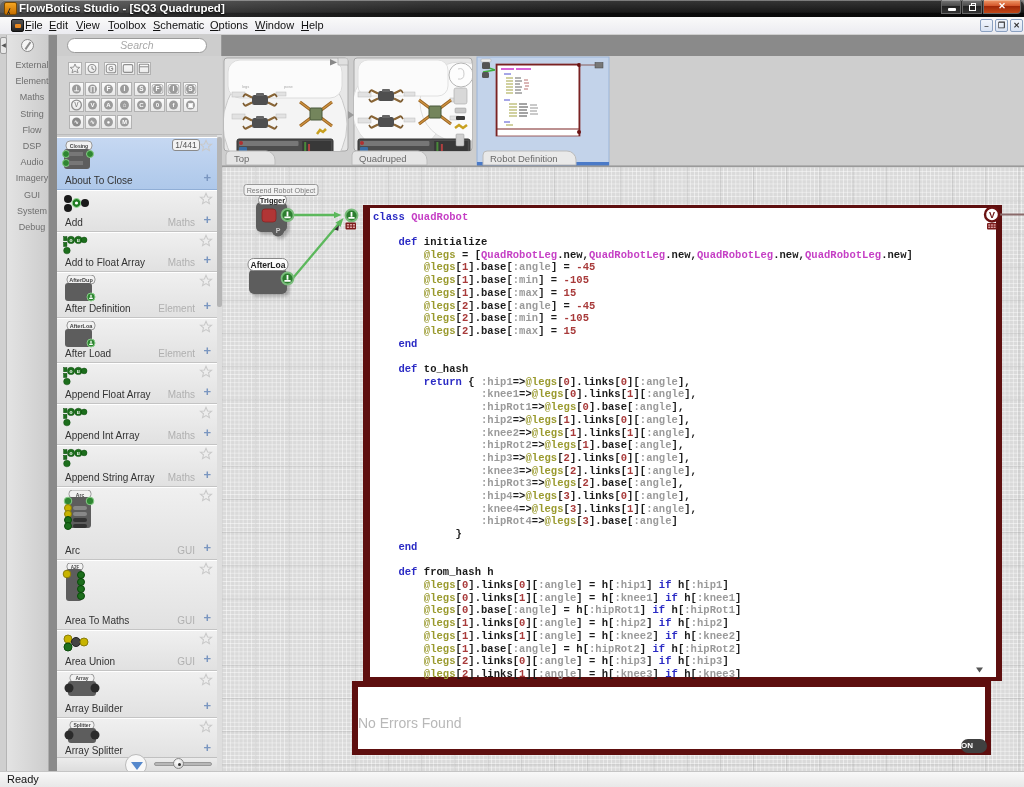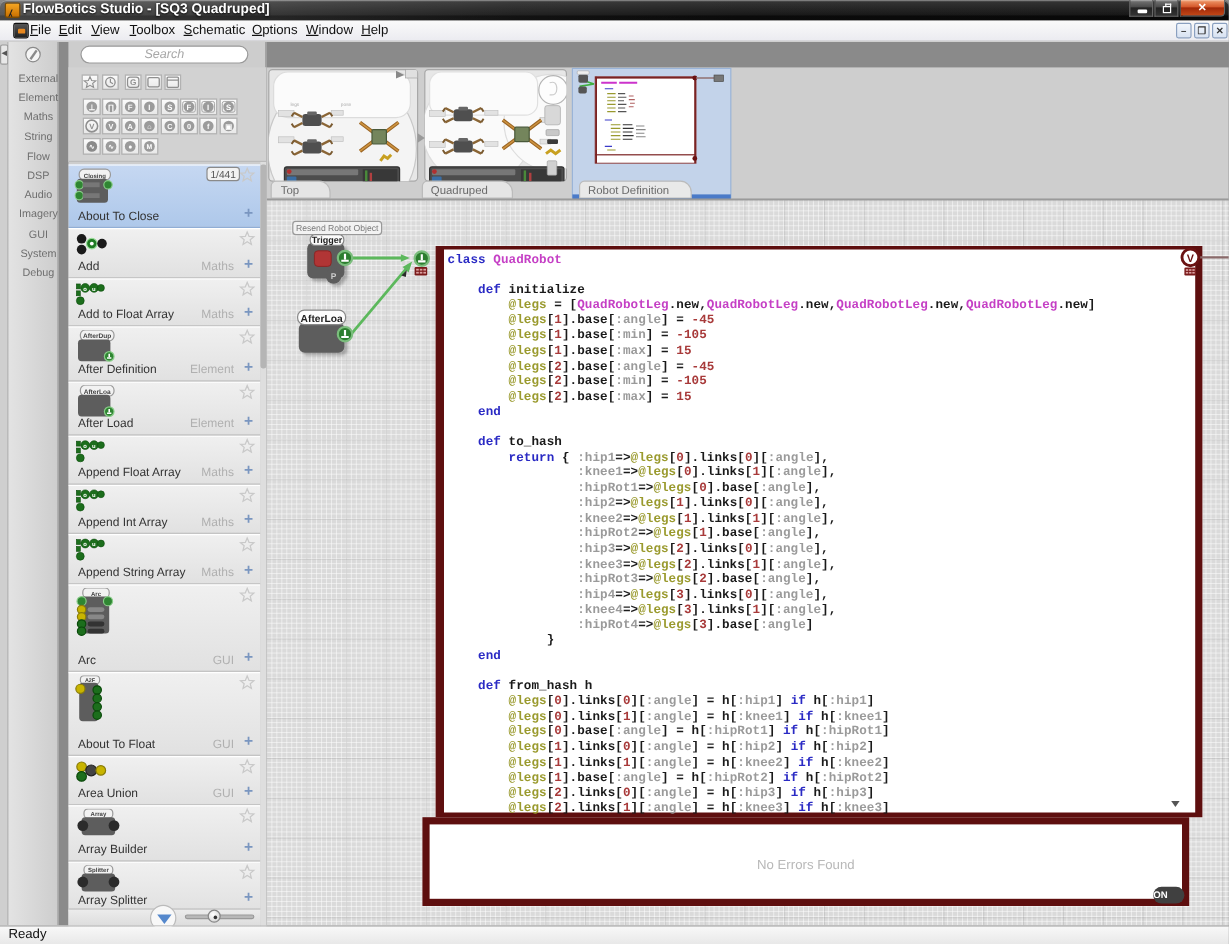--- a/index.html
+++ b/index.html
@@ -75,21 +75,21 @@
 
 #editor { position:absolute; left:352px; top:205px; width:639px; height:476px; background:#fff;
  border-left:7px solid #5e0f0f; border-top:3.5px solid #5e0f0f; border-right:6px solid #5e0f0f; border-bottom:4px solid #5e0f0f;margin-left:11px; }
 #editor pre { position:absolute; left:3px; top:2.6px; font-family:"Liberation Mono", monospace; font-size:10.5px; line-height:12.7px; font-weight:bold; letter-spacing:0.05px; color:#1a1a1a; }
 #editor pre .k { color:#2a2ac4; font-style:normal; }
 #editor pre .c { color:#c53fc5; font-style:normal; }
 #editor pre .v { color:#9a9a2e; font-style:normal; }
 #editor pre .s { color:#9a9a9a; font-style:normal; }
 #editor pre .n { color:#a83a3a; font-style:normal; }
 #errors { position:absolute; left:352px; top:681px; width:639px; height:74px; background:#fff; border:6px solid #5e0f0f; }
-#errors span { position:absolute; left:0; right:0; top:28px; text-align:center; font-size:11px; color:#b8b8b8; }
+#errors span { position:absolute; left:0; right:0; top:28px; font-size:14px; color:#b8b8b8; }
 #onbtn { position:absolute; left:961px; top:739px; width:26px; height:14px; background:#404040; border-radius:7px; color:#fff; font-size:8px; font-weight:bold; line-height:14px; }
 </style></head>
 <body>
 <div id="win">
  <div id="title">
   <div id="appicon"></div>
   <span class="txt">FlowBotics Studio - [SQ3 Quadruped]</span>
  </div>
  <div class="wbtn" style="left:941px;width:20px">
       <i style="position:absolute;left:6px;top:8px;width:8px;height:2.5px;background:#fff;border-radius:1px"></i>
@@ -740,21 +740,21 @@
           <svg style="position:absolute;left:5px;top:3px" width="45" height="40" viewBox="0 0 45 40">
             <rect x="5" y="0" width="16" height="7" rx="3" fill="#f2f2f2" stroke="#999"></rect>
         <text x="13" y="5.5" font-size="4.5" fill="#444" text-anchor="middle" font-weight="bold">A2F</text>
         <rect x="4" y="6" width="16" height="32" rx="3" fill="#5d5d5d"></rect>
         <circle cx="5" cy="11" r="3.8" fill="#c8b400" stroke="#8a7d0a"></circle>
         <circle cx="19" cy="12" r="3.5" fill="#1c6e1c" stroke="#0a4a0a"></circle>
             <circle cx="19" cy="19" r="3.5" fill="#1c6e1c" stroke="#0a4a0a"></circle>
         <circle cx="19" cy="26" r="3.5" fill="#1c6e1c" stroke="#0a4a0a"></circle>
             <circle cx="19" cy="33" r="3.5" fill="#1c6e1c" stroke="#0a4a0a"></circle>
           </svg>
-          <div class="ilabel">About To Float</div>
+          <div class="ilabel">Area To Maths</div>
           <div class="icat">GUI</div>
           <div class="iplus">+</div>
           <svg class="istar" width="14" height="13" viewBox="0 0 16 15">
             <path d="M8 1.5 L9.8 5.8 L14.4 6.1 L10.9 9 L12 13.5 L8 11 L4 13.5 L5.1 9 L1.6 6.1 L6.2 5.8 Z" fill="none" stroke="#c9c9c9" stroke-width="1.2"></path>
           </svg>
         </div>
 <div class="item" style="top:495px;height:41px">
           <svg style="position:absolute;left:5px;top:3px" width="45" height="40" viewBox="0 0 45 40">
             <circle cx="6" cy="6" r="4" fill="#c8b400" stroke="#8a7d0a"></circle>
         <circle cx="14" cy="9" r="4.5" fill="#444" stroke="#222"></circle>

